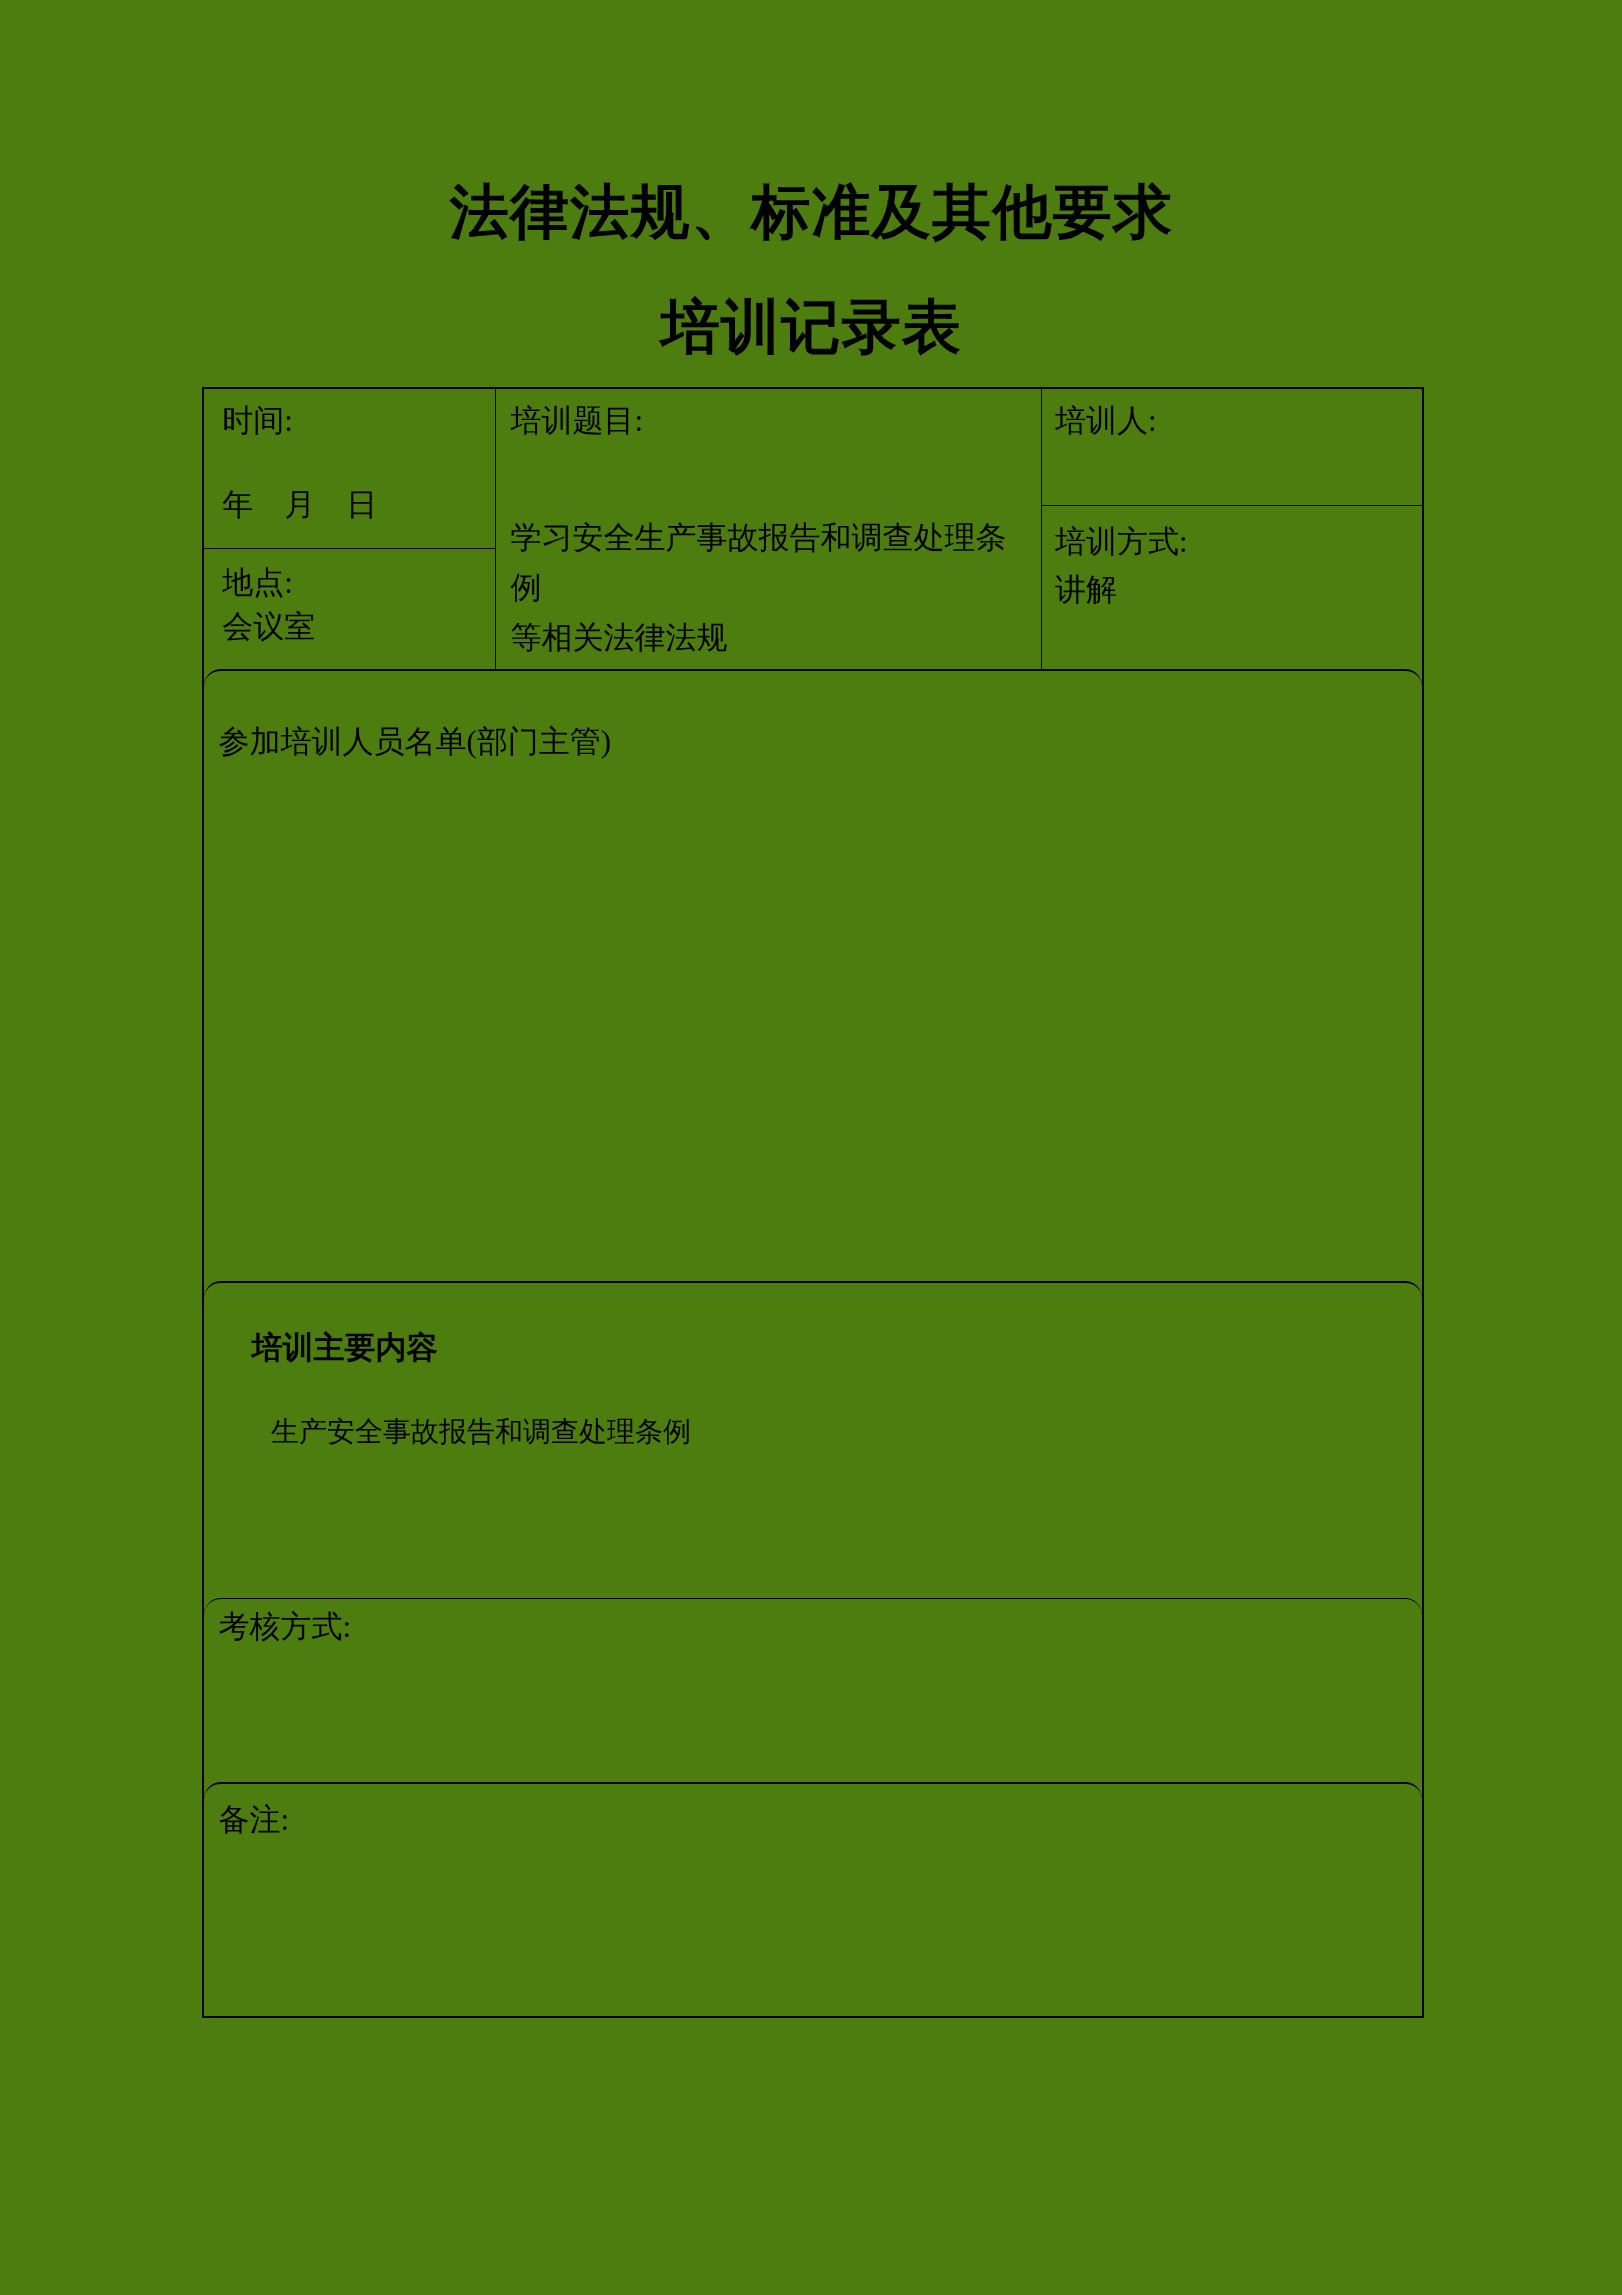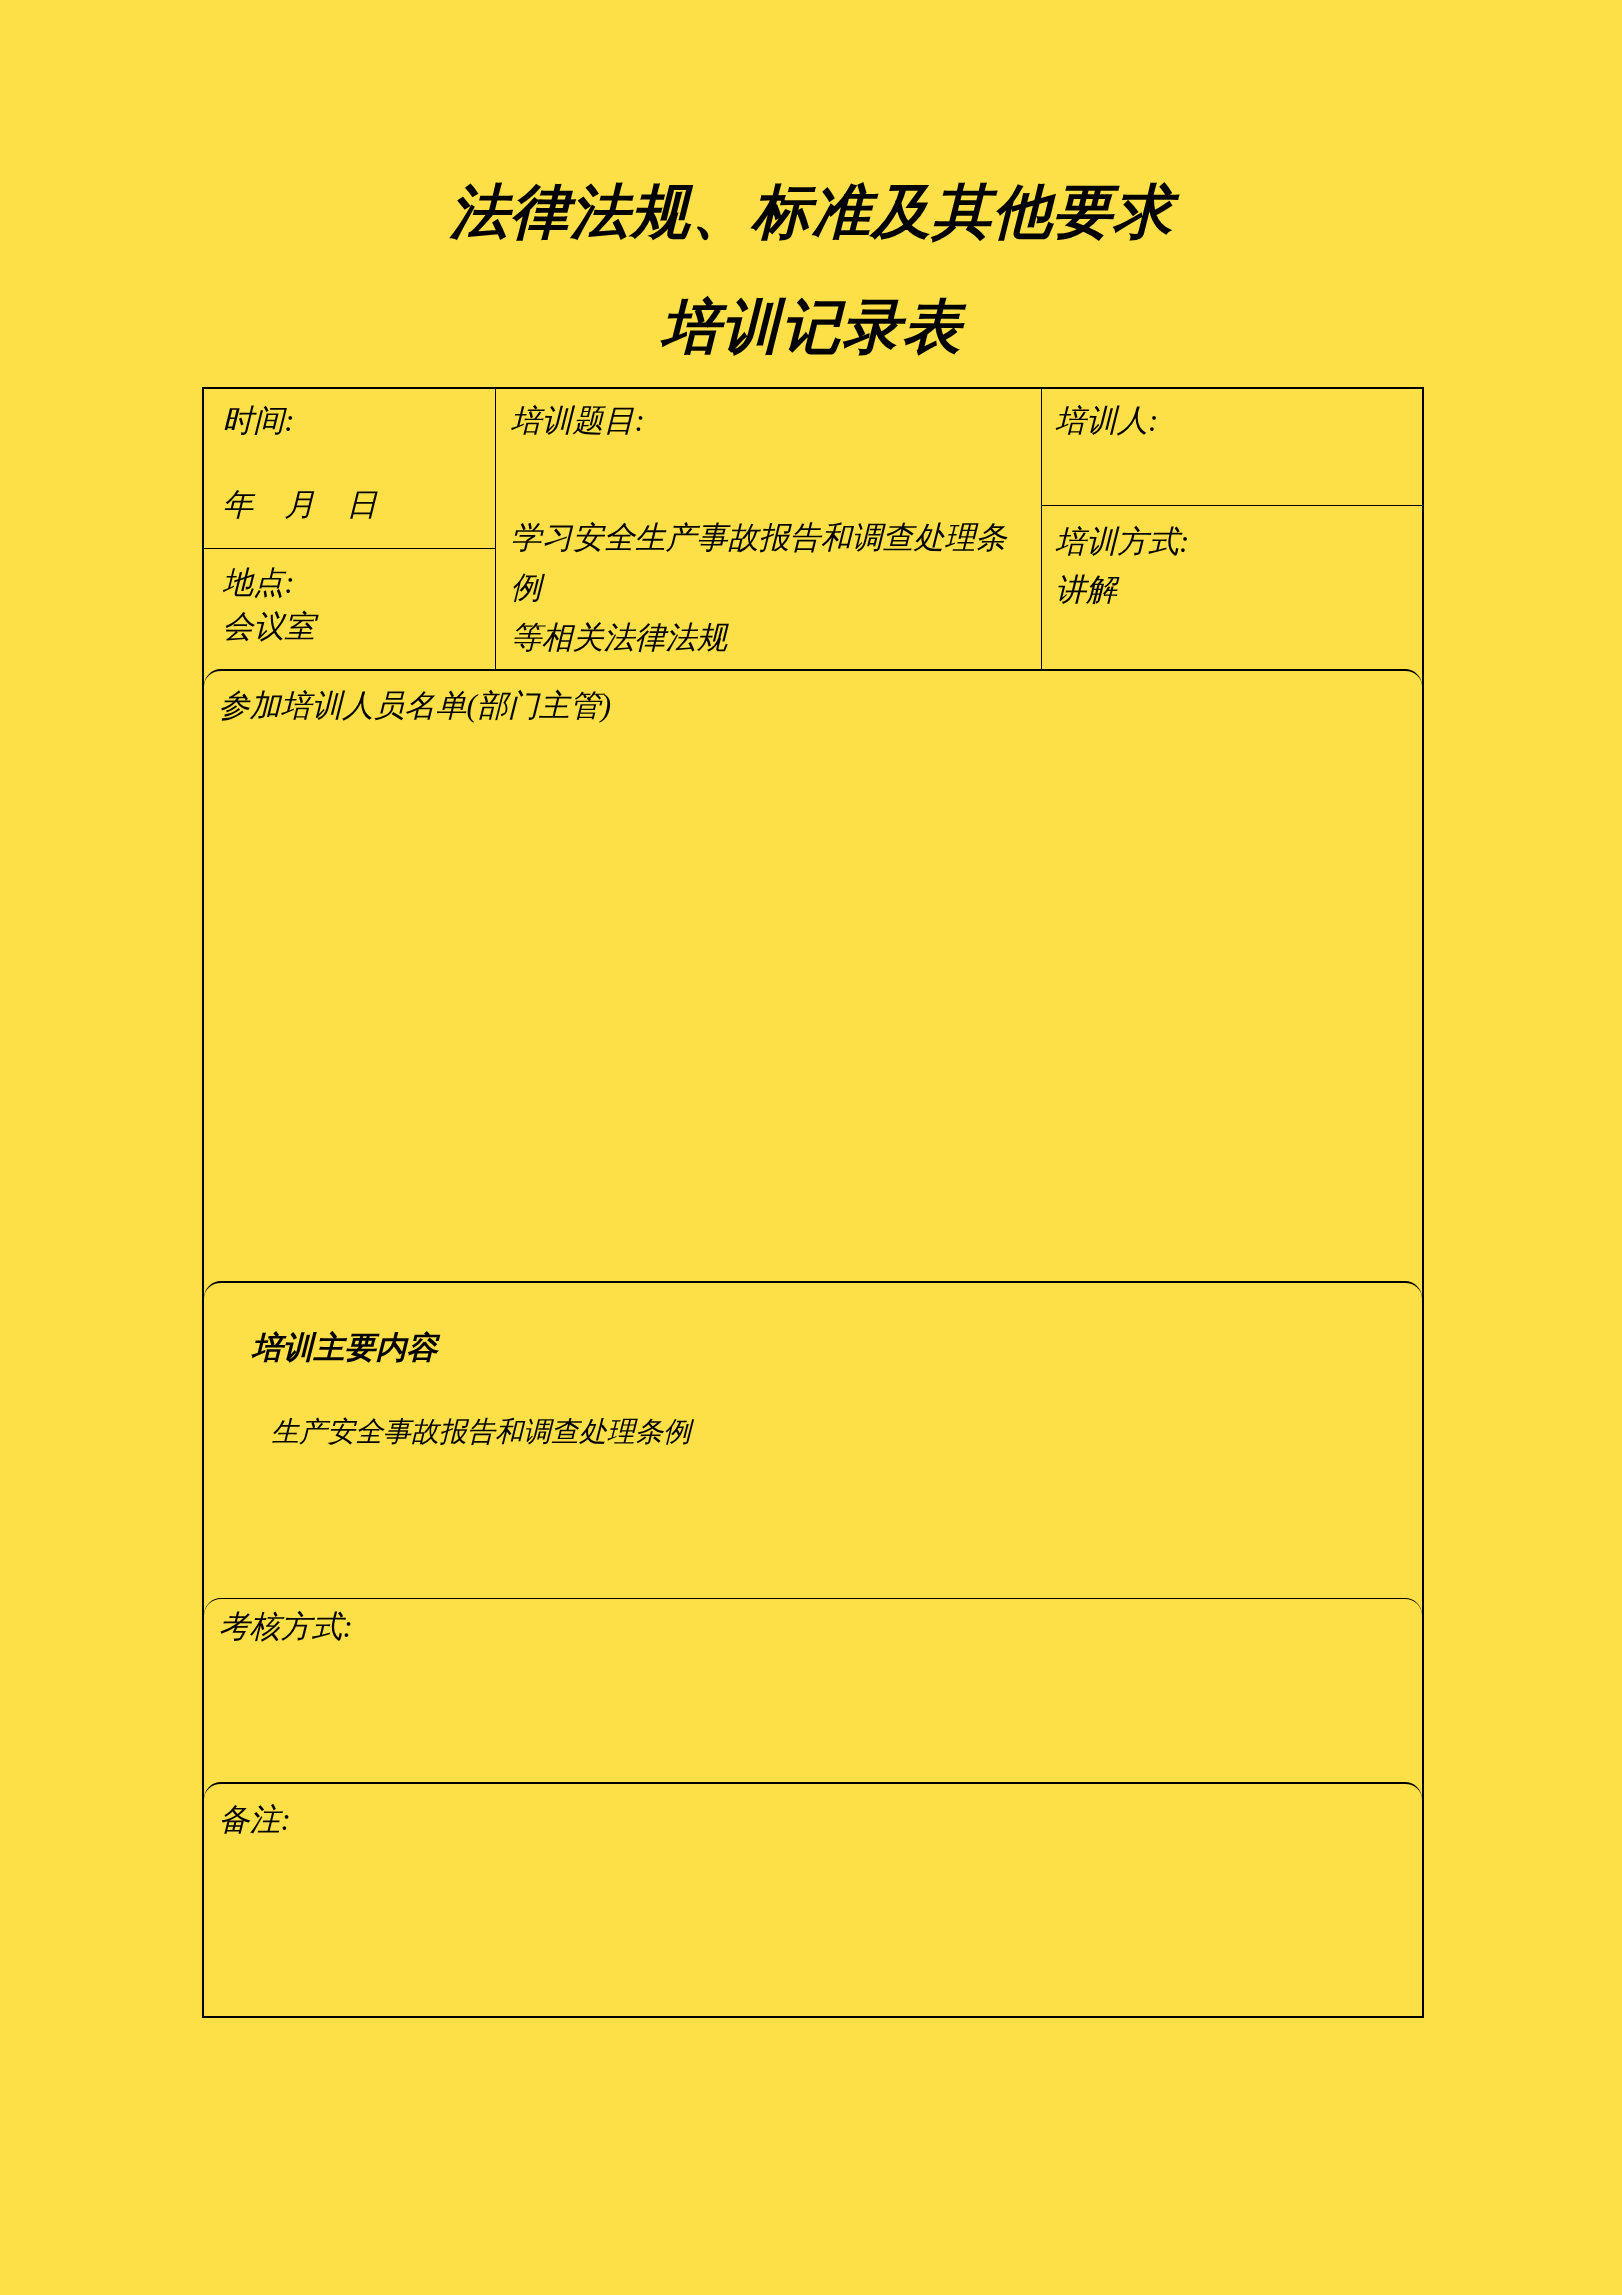--- a/index.html
+++ b/index.html
@@ -2,21 +2,21 @@
 <html style="font-size:10.5px"><head>
 <meta charset="utf-8">
 <style>
   * { margin:0; padding:0; box-sizing:border-box; }
   html,body { background:#ffffff; }
   body {
     width:1623px; height:2295px; position:relative;
     font-family:"Liberation Serif","DejaVu Serif",serif;
     color:#000000;
   }
-  .page { position:absolute; inset:0; background:#fde047;font-style:italic; }
+  .page { position:absolute; inset:0; background:#4d7c0f; }
 
   
   .doc-title {
     position:absolute; top:178px; left:0; width:100%;
     text-align:center; font-weight:bold; font-size:59px; line-height:68px;
     letter-spacing:1.3px;
   }
   .doc-title .line2 { margin-top:47px; }
 
   
@@ -39,21 +39,21 @@
 
   .cell { position:relative; }
   .time-cell     { height:160px; border-bottom:1.3px solid #000; padding:13px 18.3px; }
   .time-value    { margin-top:46px; }
   .location-cell { flex:1; padding:11.8px 18.3px; line-height:44px; }
   .topic-cell    { height:100%; padding:13px 14.4px; }
   .topic-value   { margin-top:73px; line-height:50px; }
   .trainer-cell  { height:117px; border-bottom:1.3px solid #000; padding:13px 13px; }
   .method-cell   { flex:1; padding:11.8px 13px; line-height:48px; }
 
-  .participants-cell { width:100%; padding:15.7px 14.4px; }
+  .participants-cell { width:100%; padding:15.7px 14.4px;margin-top:36px; }
   .content-cell      { width:100%; padding:46px 14.4px 0 14.4px; }
   .content-label     { font-weight:bold; }
   .content-value     { margin-top:44px; padding-left:19.6px; font-size:28px; line-height:41px; }
   .assessment-cell   { width:100%; padding:9.2px 14.4px 0 14.4px; }
   .assessment-value  { margin-top:60px; }
   .passrate-cell     { width:100%; padding:10.5px 14.4px 0 14.4px; }
   .passrate-value    { margin-left:6.5px; }
   .remarks-cell      { width:100%; padding:17px 14.4px 0 14.4px; }
 </style>
 </head>

